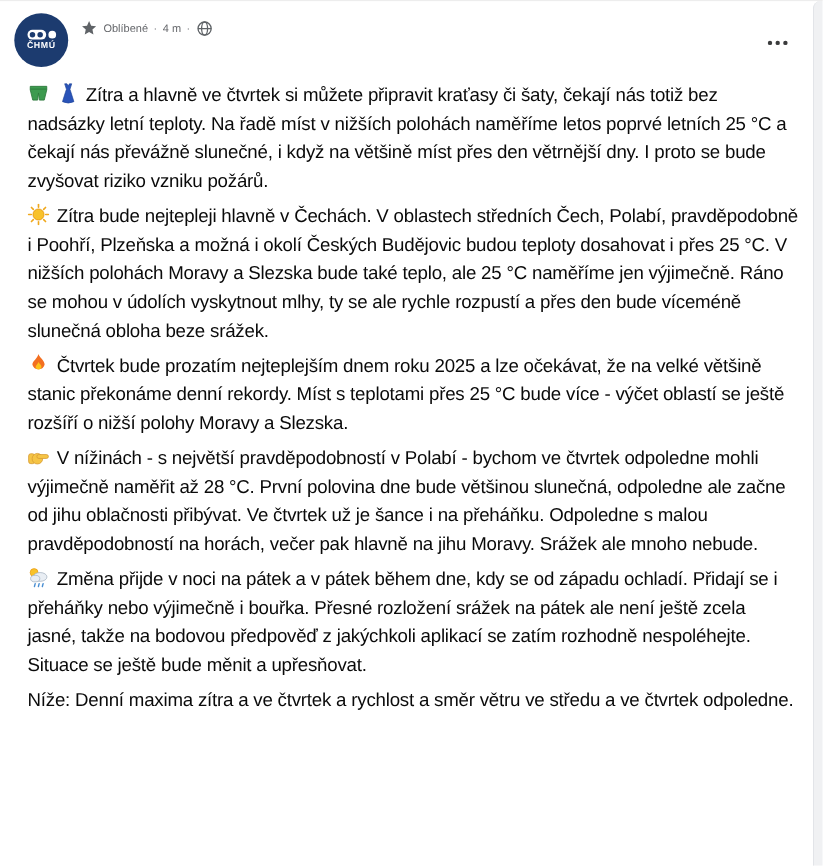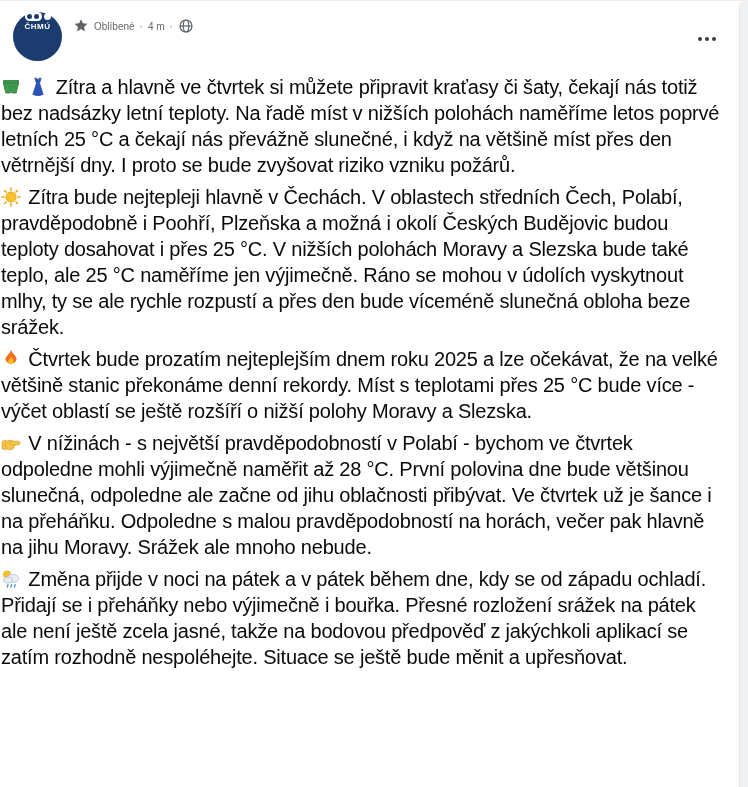--- a/index.html
+++ b/index.html
@@ -10,21 +10,21 @@
   }
   .card {
     width:748px; height:787px; background:#fff;
     border-top:1px solid #ededed; position:relative; overflow:hidden;
   }
   
   .header { display:flex; align-items:flex-start; padding:11px 16px 0 13px; }
   .avatar {
     width:49px; height:49px; border-radius:50%; background:#1c3b6f;
     flex:0 0 auto; display:flex; flex-direction:column; align-items:center;
-    justify-content:flex-start; cursor:pointer;
+    justify-content:center; cursor:pointer;
   }
   .logo-row { display:flex; align-items:center; gap:2px; margin-bottom:1px; }
   .logo-pill {
     width:17px; height:9px; background:#fff; border-radius:5px;
     display:flex; align-items:center; justify-content:space-evenly;
   }
   .logo-pill .pdot { width:5px; height:5px; border-radius:50%; background:#1c3b6f; }
   .logo-dot { width:7px; height:7px; border-radius:50%; background:#fff; }
   .avatar-text { color:#fff; font-size:8px; font-weight:700; letter-spacing:.5px; }
   .head-texts { margin-left:11px; padding-top:2px; }
@@ -40,21 +40,21 @@
   .sub-icon { display:inline-flex; }
   .time-link { cursor:pointer; }
   .more-btn {
     position:absolute; top:24px; right:24px; width:34px; height:28px;
     display:flex; align-items:center; justify-content:center; gap:3px;
     border-radius:6px; cursor:pointer;
   }
   .more-btn .mdot { width:4px; height:4px; border-radius:50%; background:#3a3b3c; }
   
   .post-body {
-    padding:13px 22px 0 1px; font-size:20px; line-height:26px;
+    padding:13px 22px 0 25px; font-size:17px; line-height:26px;
     color:#0a0a0a; letter-spacing:-0.2px;
   }
   .para { margin-bottom:6px; }
   .pemoji {
     display:inline-block; width:21px; height:20px; vertical-align:-3px;
     margin-right:1px;
   }
   .pemoji svg { width:20px; height:20px; }
   
   .scroll-strip {
@@ -196,17 +196,20 @@
       <span>V nížinách - s největší pravděpodobností v Polabí - bychom ve čtvrtek odpoledne mohli výjimečně naměřit až 28 °C. První polovina dne bude většinou slunečná, odpoledne ale začne od jihu oblačnosti přibývat. Ve čtvrtek už je šance i na přeháňku. Odpoledne s malou pravděpodobností na horách, večer pak hlavně na jihu Moravy. Srážek ale mnoho nebude.</span>
     </p>
 
     <p class="para">
       <span class="pemoji"><svg>
             <use href="#sym-suncloud"></use>
           </svg></span>
       <span>Změna přijde v noci na pátek a v pátek během dne, kdy se od západu ochladí. Přidají se i přeháňky nebo výjimečně i bouřka. Přesné rozložení srážek na pátek ale není ještě zcela jasné, takže na bodovou předpověď z jakýchkoli aplikací se zatím rozhodně nespoléhejte. Situace se ještě bude měnit a upřesňovat.</span>
     </p>
 
+    <p class="para">
+      <span>Níže: Denní maxima zítra a ve čtvrtek a rychlost a směr větru ve středu a ve čtvrtek odpoledne.</span>
+    </p>
 
   </div>
 
   <div class="scroll-strip"></div>
 </div>
 
 </body></html>

